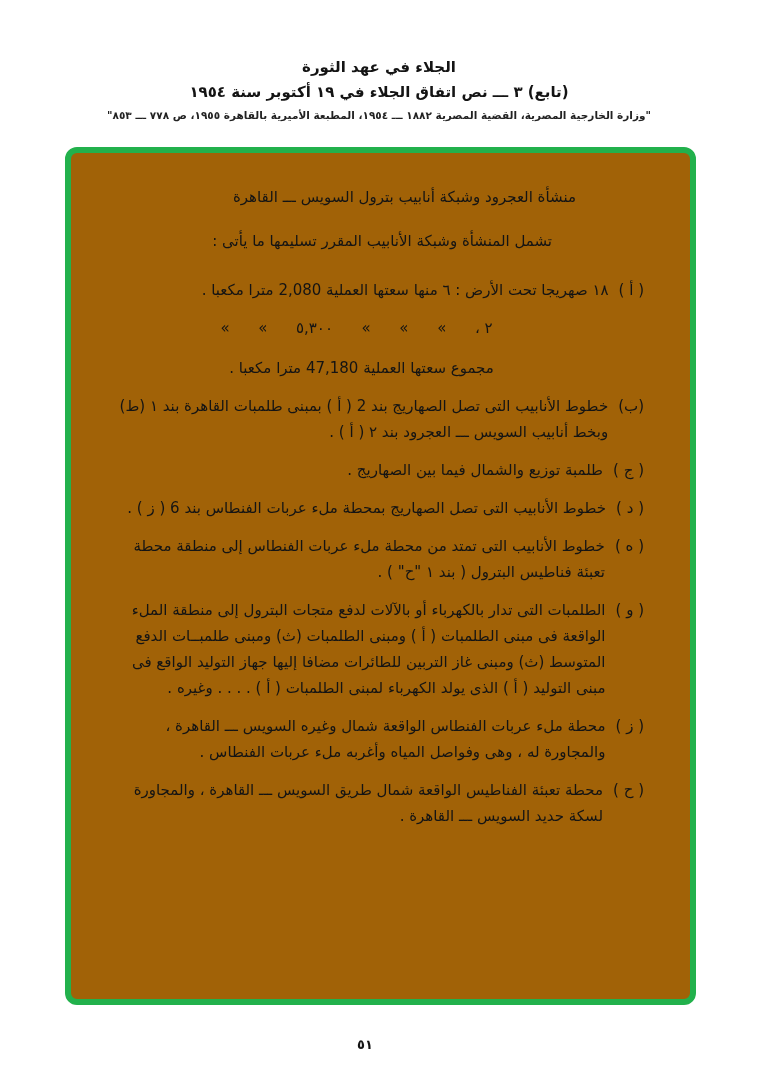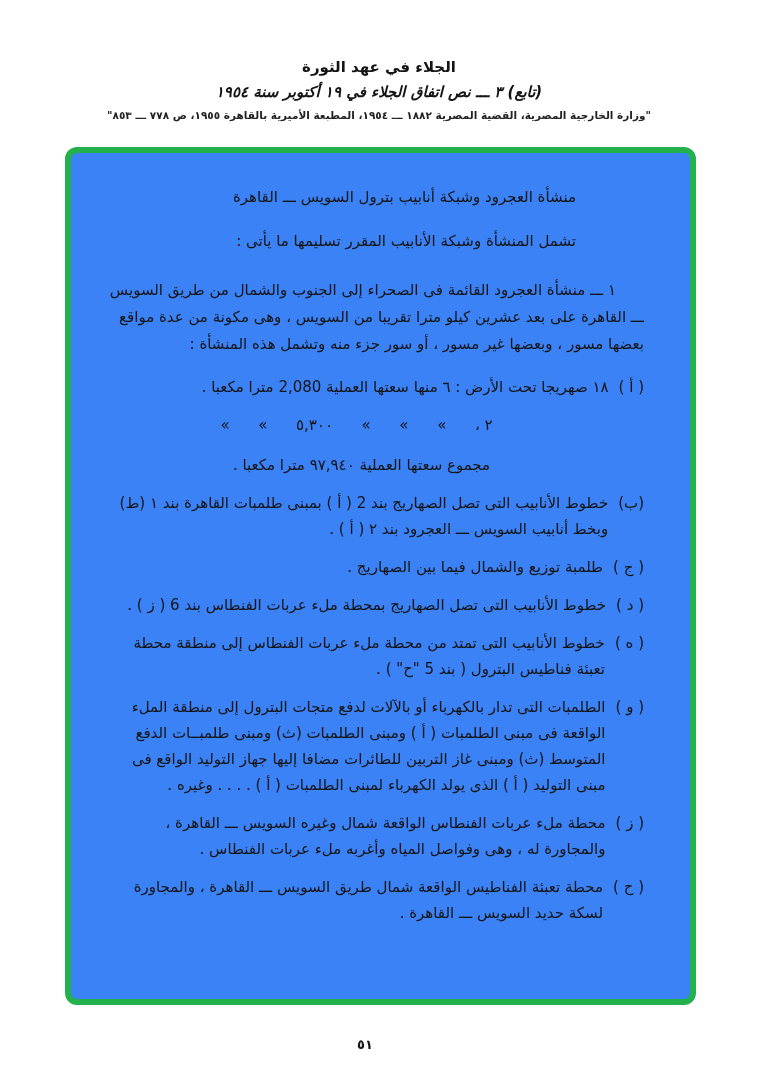--- a/index.html
+++ b/index.html
@@ -25,49 +25,48 @@
   }
   .doc-title {
     font-size: 15px;
     font-weight: bold;
     letter-spacing: 0.2px;
   }
   .doc-subtitle {
     font-size: 15px;
     font-weight: bold;
     margin-top: 7px;
-    font-style: italic;
   }
   .doc-source {
     font-size: 10.5px;
     font-weight: bold;
     margin-top: 8px;
     color: #222;
   }
   .green-box {
     position: absolute;
     left: 65px;
     top: 147px;
     width: 631px;
     height: 858px;
     box-sizing: border-box;
     border: 6px solid #22b14c;
     border-radius: 12px;
     direction: rtl;
     padding: 32px 46px 0 38px;
-    background: #3b82f6;
+    background: #a16207;
   }
   .section-title {
     font-size: 15px;
     margin: 0 68px 20px 0;
     line-height: 24px;
   }
   .intro-line {
     font-size: 15px;
-    margin: 0 68px 24px 0;
+    margin: 0 92px 24px 0;
     line-height: 24px;
   }
   .para-1 {
     font-size: 15px;
     line-height: 27px;
     text-indent: 28px;
     margin: 0 0 16px 0;
   }
   .block {
     font-size: 15px;
@@ -113,43 +112,42 @@
 
 <header class="page-header">
   <div class="doc-title">الجلاء في عهد الثورة</div>
   <div class="doc-subtitle">(تابع) ٣ ـــ نص اتفاق الجلاء في ١٩ أكتوبر سنة ١٩٥٤</div>
   <div class="doc-source">"وزارة الخارجية المصرية، القضية المصرية ١٨٨٢ ـــ ١٩٥٤، المطبعة الأميرية بالقاهرة ١٩٥٥، ص ٧٧٨ ـــ ٨٥٣"</div>
 </header>
 
 <section class="green-box" style="border-color: rgb(34, 177, 76);">
   <div class="section-title">منشأة العجرود وشبكة أنابيب بترول السويس ـــ القاهرة</div>
   <div class="intro-line">تشمل المنشأة وشبكة الأنابيب المقرر تسليمها ما يأتى :</div>
-  <div class="para-1">١ ـــ منشأة العجرود القائمة فى الصحراء إلى الجنوب والشمال من طريق السويس ـــ القاهرة على بعد عشرين كيلو مترا تقريبا من السويس ، وهى مكونة من عدة مواقع بعضها مسور ، وبعضها غير مسور ، أو سور جزء منه وتشمل هذه المنشأة :</div>
   <div id="blocks">
       <div class="block item">
         <span class="label">( أ )</span>
         <span class="text">١٨ صهريجا تحت الأرض : ٦  منها سعتها العملية 2,080 مترا مكعبا .</span>
       </div>
       <div class="block ditto">٢ ،      »      »      »      ٥,٣٠٠      »      »</div>
-      <div class="block center">مجموع سعتها العملية ٩٧,٩٤٠ مترا مكعبا .</div>
+      <div class="block center">مجموع سعتها العملية 47,180 مترا مكعبا .</div>
       <div class="block item">
         <span class="label">(ب)</span>
         <span class="text">خطوط الأنابيب التى تصل الصهاريج بند 2 ( أ ) بمبنى طلمبات القاهرة بند ١ (ط) وبخط أنابيب السويس ـــ العجرود بند ٢ ( أ ) .</span>
       </div>
       <div class="block item">
         <span class="label">( ج )</span>
         <span class="text">طلمبة توزيع والشمال فيما بين الصهاريج .</span>
       </div>
       <div class="block item">
         <span class="label">( د )</span>
         <span class="text">خطوط الأنابيب التى تصل الصهاريج بمحطة ملء عربات الفنطاس بند 6 ( ز ) .</span>
       </div>
       <div class="block item">
         <span class="label">( ه )</span>
-        <span class="text">خطوط الأنابيب التى تمتد من محطة ملء عربات  الفنطاس إلى منطقة محطة تعبئة فناطيس البترول ( بند 5 "ح" ) .</span>
+        <span class="text">خطوط الأنابيب التى تمتد من محطة ملء عربات  الفنطاس إلى منطقة محطة تعبئة فناطيس البترول ( بند ١ "ح" ) .</span>
       </div>
       <div class="block item">
         <span class="label">( و )</span>
         <span class="text">الطلمبات التى تدار بالكهرباء أو بالآلات لدفع متجات البترول إلى منطقة الملء الواقعة فى مبنى الطلمبات ( أ ) ومبنى الطلمبات (ث) ومبنى طلمبــات الدفع المتوسط (ث) ومبنى غاز التربين للطائرات مضافا إليها جهاز التوليد الواقع فى مبنى التوليد ( أ ) الذى يولد الكهرباء لمبنى الطلمبات ( أ ) . . . . وغيره .</span>
       </div>
       <div class="block item">
         <span class="label">( ز )</span>
         <span class="text">محطة ملء عربات الفنطاس الواقعة شمال وغيره السويس ـــ القاهرة ، والمجاورة له ، وهى وفواصل المياه وأغربه ملء عربات الفنطاس .</span>
       </div>
       <div class="block item">

